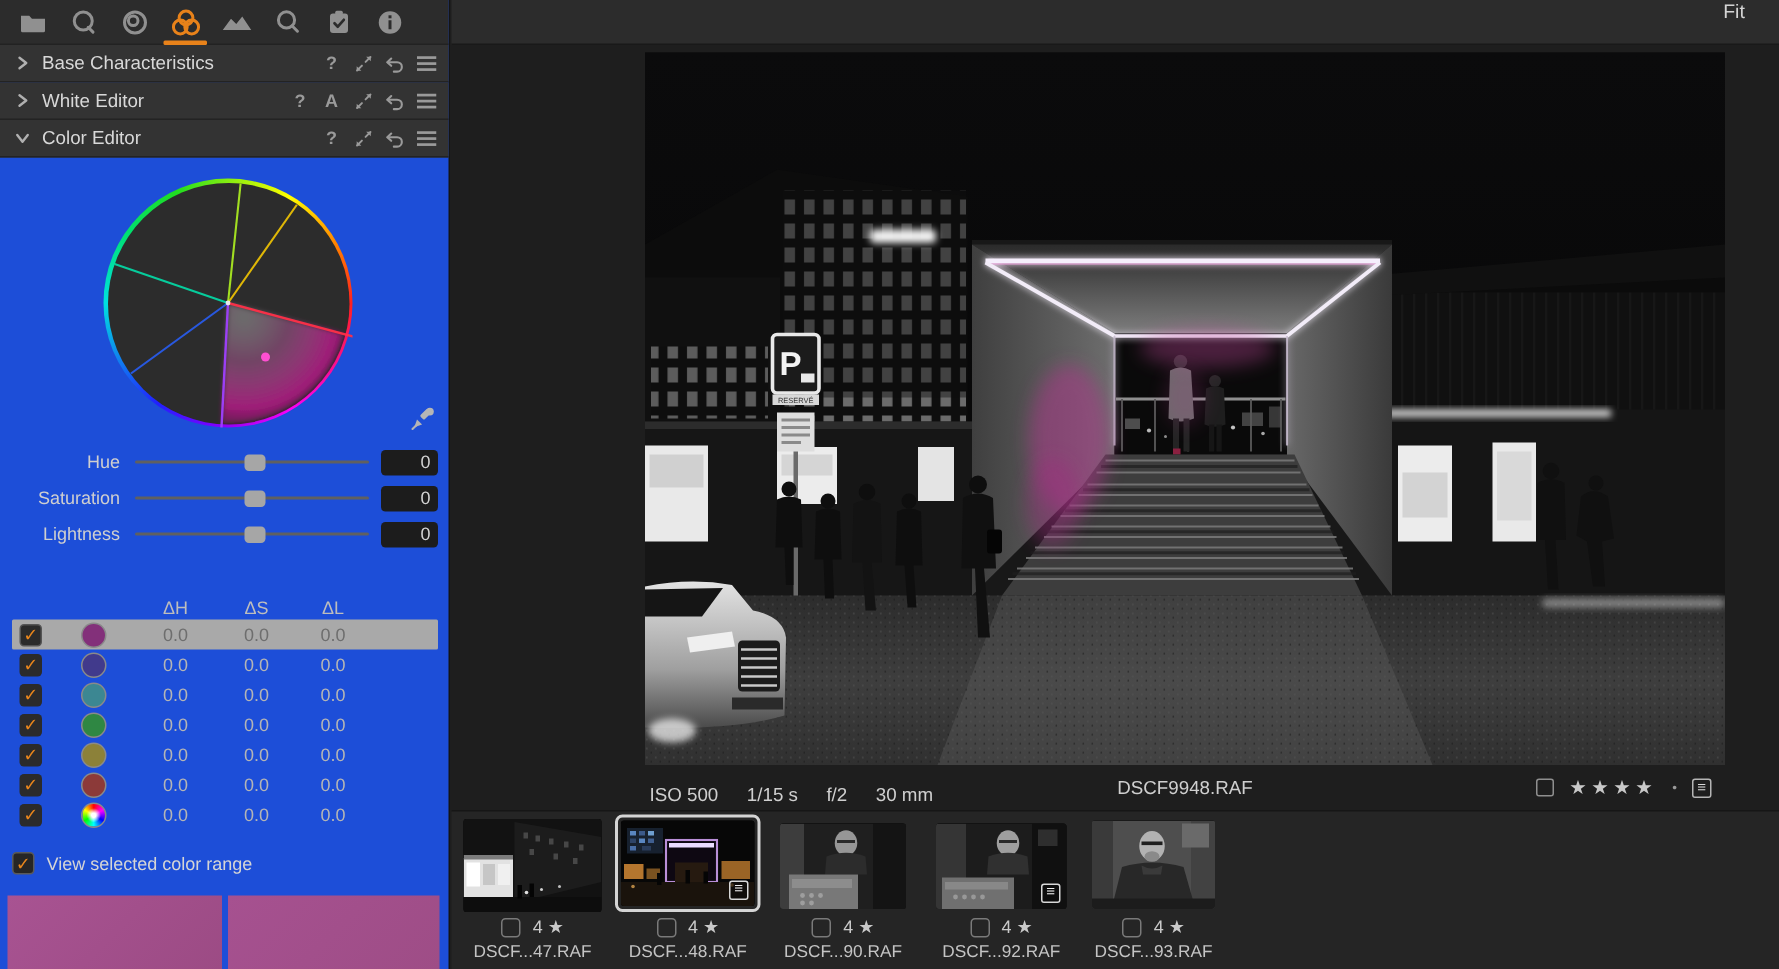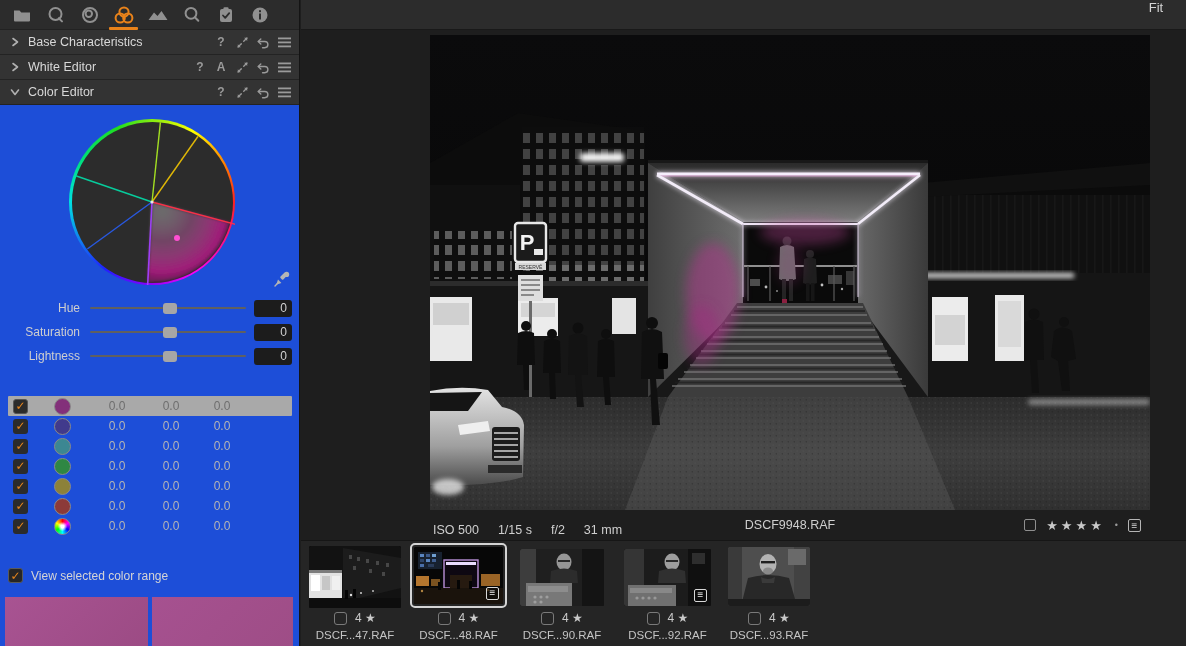--- a/index.html
+++ b/index.html
@@ -309,20 +309,28 @@
         <span class="slabel">Lightness</span>
         <div class="strack">
             <div class="line"></div>
             <div class="thumb" style="left:51%"></div>
           </div>
         <div class="sval">0</div>
       </div>
     </div>
 
     <div class="ctable">
+      <div class="trow head">
+        <span></span>
+          <span></span>
+        <span>ΔH</span>
+        <span>ΔS</span>
+        <span>ΔL</span>
+        <span></span>
+      </div>
 
       <div class="trow sel">
         <div class="ckbox">
             <span class="mark">✓</span>
           </div>
         <div>
             <div class="swatch" style="background: rgb(131, 48, 122);"></div>
           </div>
         <span class="cell">0.0</span>
         <span class="cell">0.0</span>
@@ -686,21 +694,21 @@
               </g>
           </g>
         </svg>
       </div>
 
       <div class="info-bar">
         <div class="exif">
           <span>ISO 500</span>
           <span>1/15 s</span>
           <span>f/2</span>
-          <span>31 mm</span>
+          <span>30 mm</span>
         </div>
         <div class="fname">DSCF9948.RAF</div>
         <div class="rate-group">
           <div class="mini-check"></div>
           <span class="stars">★★★★</span>
           <span class="dotstar">•</span>
           <div class="note-icon">≡</div>
         </div>
       </div>
     </div>

